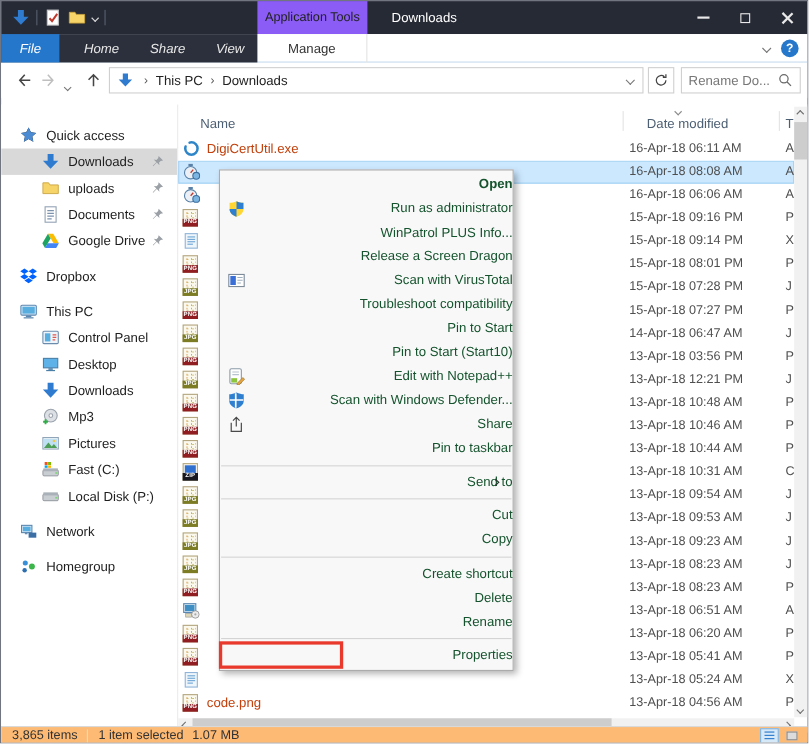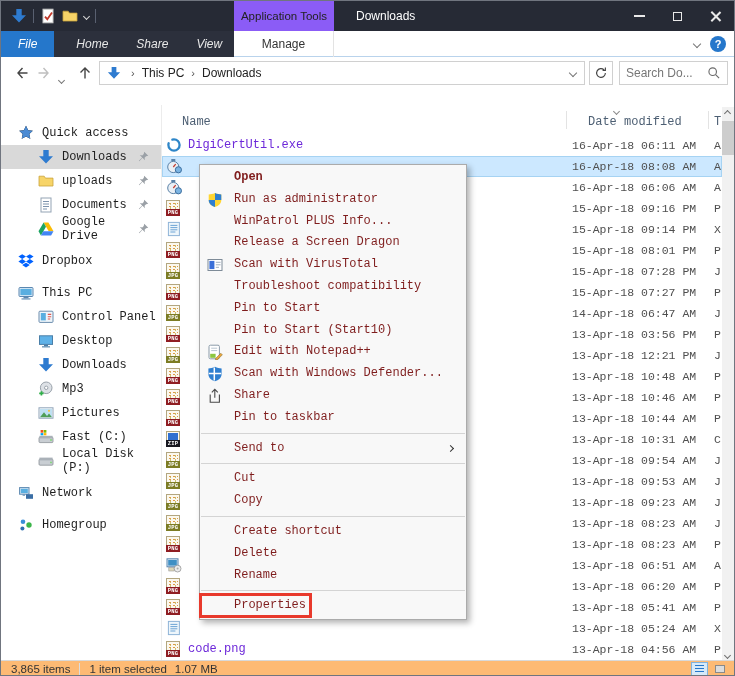--- a/index.html
+++ b/index.html
@@ -44,21 +44,21 @@
   .addrbox .qico{width:14px;height:14px;margin:0 3px;}
   .crumbsep{color:#555;margin:0 7px;font-size:11px;}
   .addr-right{margin-left:auto;display:flex;align-items:center;gap:8px;padding-right:4px;}
   .refreshbox{position:absolute;left:588px;top:4px;width:24px;height:24px;border:1px solid #d0d0d0;
     display:flex;align-items:center;justify-content:center;}
   .searchbox{position:absolute;left:618px;top:4px;width:109px;height:24px;border:1px solid #d0d0d0;
     display:flex;align-items:center;font-size:12px;color:#777;padding:0 6px;}
   .searchbox .mag{margin-left:auto;width:14px;height:14px;}
 
   
-  .main{position:absolute;left:0;top:104px;right:0;height:571px;display:flex;background:#fff;font-family:Liberation Mono, monospace;}
+  .main{position:absolute;left:0;top:94px;right:0;height:571px;display:flex;background:#fff;}
   .sidebar{width:160px;padding-top:16px;overflow:hidden;}
   .side-item{height:24px;display:flex;align-items:center;font-size:12px;color:#1e1e1e;}
   .side-item.lvl0{padding-left:16px;} .side-item.lvl1{padding-left:36px;}
   .side-item.sel{background:#d9d9d9;}
   .side-item .icon{width:18px;height:16px;margin-right:7px;flex:none;}
   .side-item .pin{margin-left:auto;margin-right:12px;width:12px;height:12px;flex:none;}
   .side-gap{height:8px;}
   .filepane{position:relative;flex:1;border-left:1px solid #ececec;}
 
   
@@ -67,21 +67,21 @@
   .hdr .h-date{position:absolute;left:410px;top:8px;margin-left:16px;}
   .hdr .h-type{position:absolute;left:552px;top:8px;}
   .hdr .sortcaret{position:absolute;left:452px;top:2px;width:5px;height:5px;border-right:1.2px solid #8a8a8a;border-bottom:1.2px solid #8a8a8a;transform:rotate(45deg);}
   .hdr .hsep{position:absolute;top:4px;width:1px;height:18px;background:#e3e3e3;}
 
   
   .rows{position:absolute;left:0;right:12px;top:30px;}
   .file-row{position:relative;height:21px;}
   .file-row.sel{background:#cce8ff;box-shadow:inset 0 0 0 1px #a6d3f3;}
   .f-icon{position:absolute;left:4px;top:2px;width:16px;height:16px;}
-  .f-name{position:absolute;left:26px;top:0;line-height:21px;font-size:12px;color:#6d28d9;white-space:nowrap;}
+  .f-name{position:absolute;left:26px;top:0;line-height:21px;font-size:12px;color:#c2410c;white-space:nowrap;}
   .f-date{position:absolute;left:410px;top:0;line-height:21px;font-size:11.5px;color:#4f4f4f;white-space:nowrap;}
   .f-type{position:absolute;left:552px;top:0;line-height:21px;font-size:11.5px;color:#4f4f4f;}
 
   
   .fbadge{position:relative;display:inline-block;width:14px;height:16px;background:#fbf8ee;border:1px solid #b3a67f;}
   .fbadge i{position:absolute;left:1px;top:1px;right:1px;height:7px;
     background-image:radial-gradient(#dd9a44 22%,transparent 25%),radial-gradient(#c9bf6f 22%,transparent 25%);
     background-size:4px 3px,5px 4px;}
   .fbadge b{position:absolute;left:-1px;right:-1px;bottom:-1px;height:7px;color:#fff;
     font-size:5.5px;font-weight:bold;text-align:center;line-height:7px;letter-spacing:.2px;}
@@ -96,21 +96,21 @@
   .vscroll .thumb{position:absolute;left:0;right:0;top:14px;height:34px;background:#cdcdcd;}
   .hscroll{position:absolute;left:0;right:12px;bottom:0;height:13px;background:#f1f1f1;}
   .hscroll .arr{position:absolute;top:4px;width:5px;height:5px;border-right:1.3px solid #6f6f6f;border-bottom:1.3px solid #6f6f6f;}
   .hscroll .lf{left:4px;transform:rotate(135deg);}
   .hscroll .rt{right:4px;transform:rotate(-45deg);}
   .hscroll .thumb{position:absolute;top:0;bottom:0;left:13px;width:68%;background:#cdcdcd;}
 
   
   .ctxmenu{position:absolute;left:37px;top:59px;width:268px;background:#f8f8f8;border:1px solid #ababab;
     box-shadow:3px 3px 6px rgba(0,0,0,.3);padding:2px 0;z-index:5;}
-  .menu-item{position:relative;height:21.8px;line-height:21.8px;padding-left:34px;font-size:12px;color:#7f1d1d;white-space:nowrap;}
+  .menu-item{position:relative;height:21.8px;line-height:21.8px;padding-left:34px;font-size:12px;color:#14532d;white-space:nowrap;text-align:right;}
   .menu-item.bold{font-weight:bold;}
   .menu-item .micon{position:absolute;left:7px;top:3px;width:16px;height:16px;}
   .menu-item .subarr{position:absolute;right:13px;top:8px;width:5px;height:5px;
     border-right:1.4px solid #333;border-bottom:1.4px solid #333;transform:rotate(-45deg);}
   .menu-sep{height:1px;background:#d4d4d4;margin:4px 1px;}
   .red-annotation{position:absolute;left:-1px;top:-2px;width:113px;height:25px;border:3px solid #e8392c;pointer-events:none;}
 
   
   .statusbar{position:absolute;left:0;right:0;top:659px;height:17px;border-top:1px solid #d9d9d9;
     display:flex;align-items:center;font-size:11.5px;color:#333;background:#fdba74;}
@@ -214,21 +214,21 @@
         </span>
     </div>
     <div class="refreshbox">
       <span style="width:14px;height:14px">
           <svg viewBox="0 0 16 16">
             <path d="M13 8a5 5 0 1 1-1.6-3.7M13 1.8V5H9.8" fill="none" stroke="#454545" stroke-width="1.3"></path>
           </svg>
         </span>
     </div>
     <div class="searchbox">
-      <span>Search Do...</span>
+      <span>Rename Do...</span>
       <span class="mag">
           <svg viewBox="0 0 16 16">
             <circle cx="6.5" cy="6.5" r="4.3" fill="none" stroke="#6a6a6a" stroke-width="1.3"></circle>
             <path d="M9.8 9.8l4 4" stroke="#6a6a6a" stroke-width="1.3"></path>
           </svg>
         </span>
     </div>
   </div>
 
   <div class="main">

